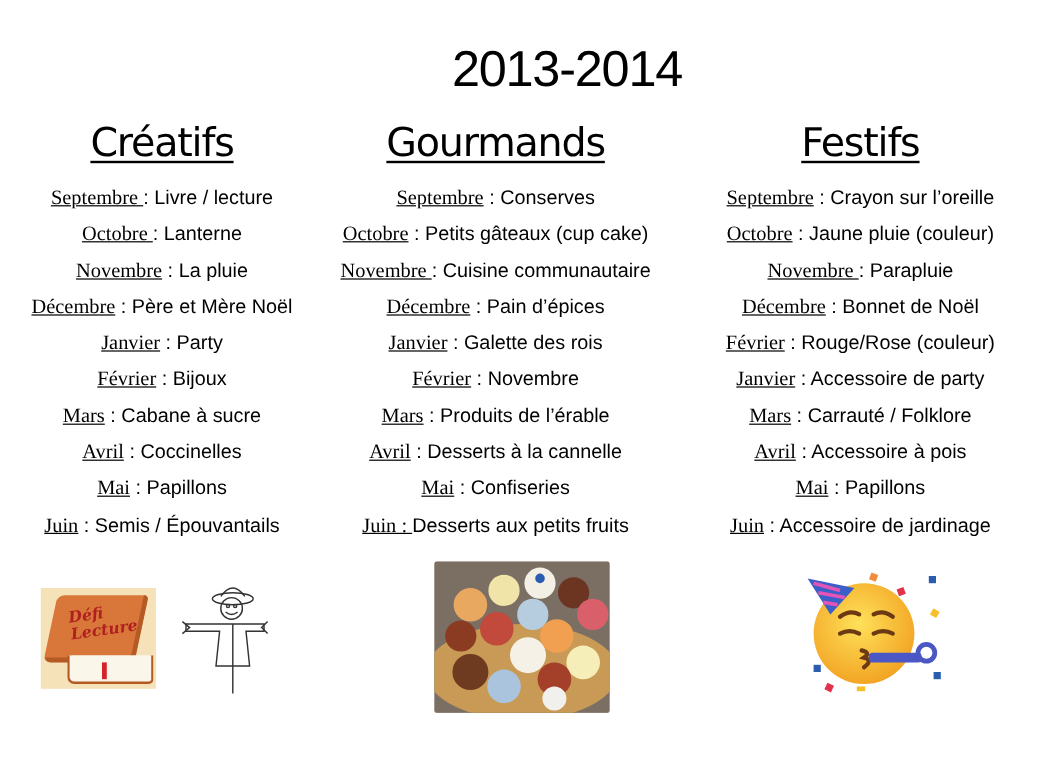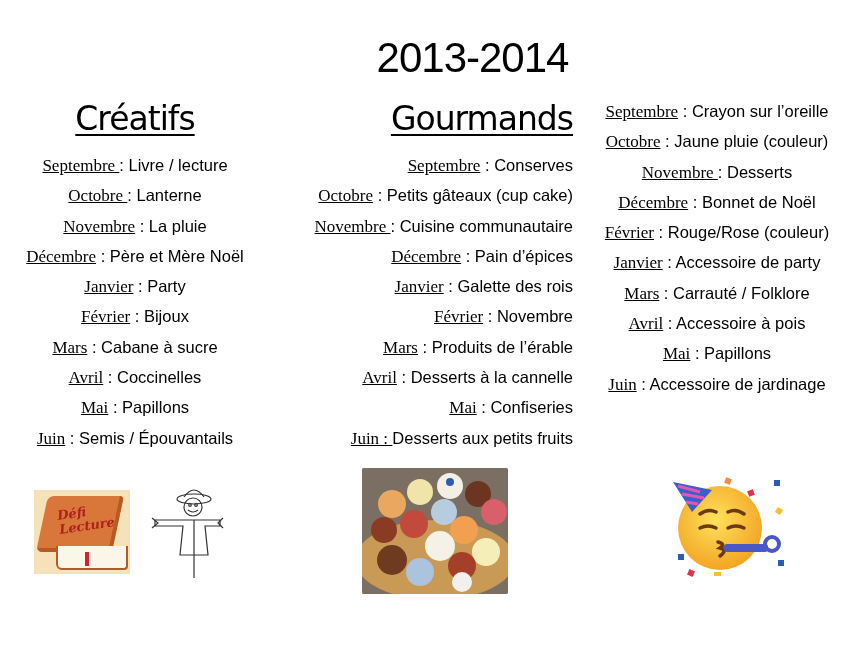--- a/index.html
+++ b/index.html
@@ -1,21 +1,21 @@
 <!DOCTYPE html>
 <html><head>
 <meta charset="utf-8">
 <style>
   html, body { margin:0; padding:0; background:#ffffff; }
   body { width:865px; height:650px; position:relative; overflow:hidden; color:#000; }
   .title { position:absolute; top:32px; left:0; width:865px; text-align:center;
     font-family:Liberation Sans, sans-serif; font-size:42px; line-height:52px; letter-spacing:-1px;padding-left:40px; }
   .col { position:absolute; top:96px; text-align:center; }
   .col.c1 { left:0; width:290px; left:-10px; }
-  .col.c2 { left:283px; width:290px;text-align:right; }
+  .col.c2 { left:268px; width:290px; }
   .col.c3 { left:572px; width:290px; }
   .heading { font-family:"DejaVu Sans", sans-serif; font-size:33px; line-height:46px; font-weight:normal;
     text-decoration:underline; text-decoration-thickness:2px; text-underline-offset:4px; margin:0 0 8px 0; letter-spacing:-1px;}
   .row { height:30.3px; line-height:30.3px; font-size:16.5px; white-space:nowrap; }
   .month { font-family:Liberation Serif, serif; font-size:17px; text-decoration:underline;margin-top:32px; }
   .sep, .val { font-family:"Liberation Sans", sans-serif; }
   .img { position:absolute; }
   .book { left:34px; top:490px; width:96px; height:84px; background:#f6e2b8; }
   .book .cover { position:absolute; left:8px; top:6px; width:76px; height:56px; background:#d9773a;
     border-radius:6px 4px 4px 6px; transform:skewX(-12deg); box-shadow:inset -4px -4px 0 #b55a25; }
@@ -60,24 +60,25 @@
       <div class="row"><span class="month">Janvier</span><span class="sep"> : </span><span class="val">Galette des rois</span></div>
       <div class="row"><span class="month">Février</span><span class="sep"> : </span><span class="val">Novembre</span></div>
       <div class="row"><span class="month">Mars</span><span class="sep"> : </span><span class="val">Produits de l’érable</span></div>
       <div class="row"><span class="month">Avril</span><span class="sep"> : </span><span class="val">Desserts à la cannelle</span></div>
       <div class="row"><span class="month">Mai</span><span class="sep"> : </span><span class="val">Confiseries</span></div>
       <div class="row"><span class="month">Juin : </span><span class="sep"></span><span class="val">Desserts aux petits fruits</span></div>
     </div>
 </div>
 
 <div class="col c3">
+  <div class="heading">Festifs</div>
   <div class="rows">
       <div class="row"><span class="month">Septembre</span><span class="sep"> : </span><span class="val">Crayon sur l’oreille</span></div>
       <div class="row"><span class="month">Octobre</span><span class="sep"> : </span><span class="val">Jaune pluie (couleur)</span></div>
-      <div class="row"><span class="month">Novembre </span><span class="sep">: </span><span class="val">Desserts</span></div>
+      <div class="row"><span class="month">Novembre </span><span class="sep">: </span><span class="val">Parapluie</span></div>
       <div class="row"><span class="month">Décembre</span><span class="sep"> : </span><span class="val">Bonnet de Noël</span></div>
       <div class="row"><span class="month">Février</span><span class="sep"> : </span><span class="val">Rouge/Rose (couleur)</span></div>
       <div class="row"><span class="month">Janvier</span><span class="sep"> : </span><span class="val">Accessoire de party</span></div>
       <div class="row"><span class="month">Mars</span><span class="sep"> : </span><span class="val">Carrauté / Folklore</span></div>
       <div class="row"><span class="month">Avril</span><span class="sep"> : </span><span class="val">Accessoire à pois</span></div>
       <div class="row"><span class="month">Mai</span><span class="sep"> : </span><span class="val">Papillons</span></div>
       <div class="row"><span class="month">Juin</span><span class="sep"> : </span><span class="val">Accessoire de jardinage</span></div>
     </div>
 </div>
 

